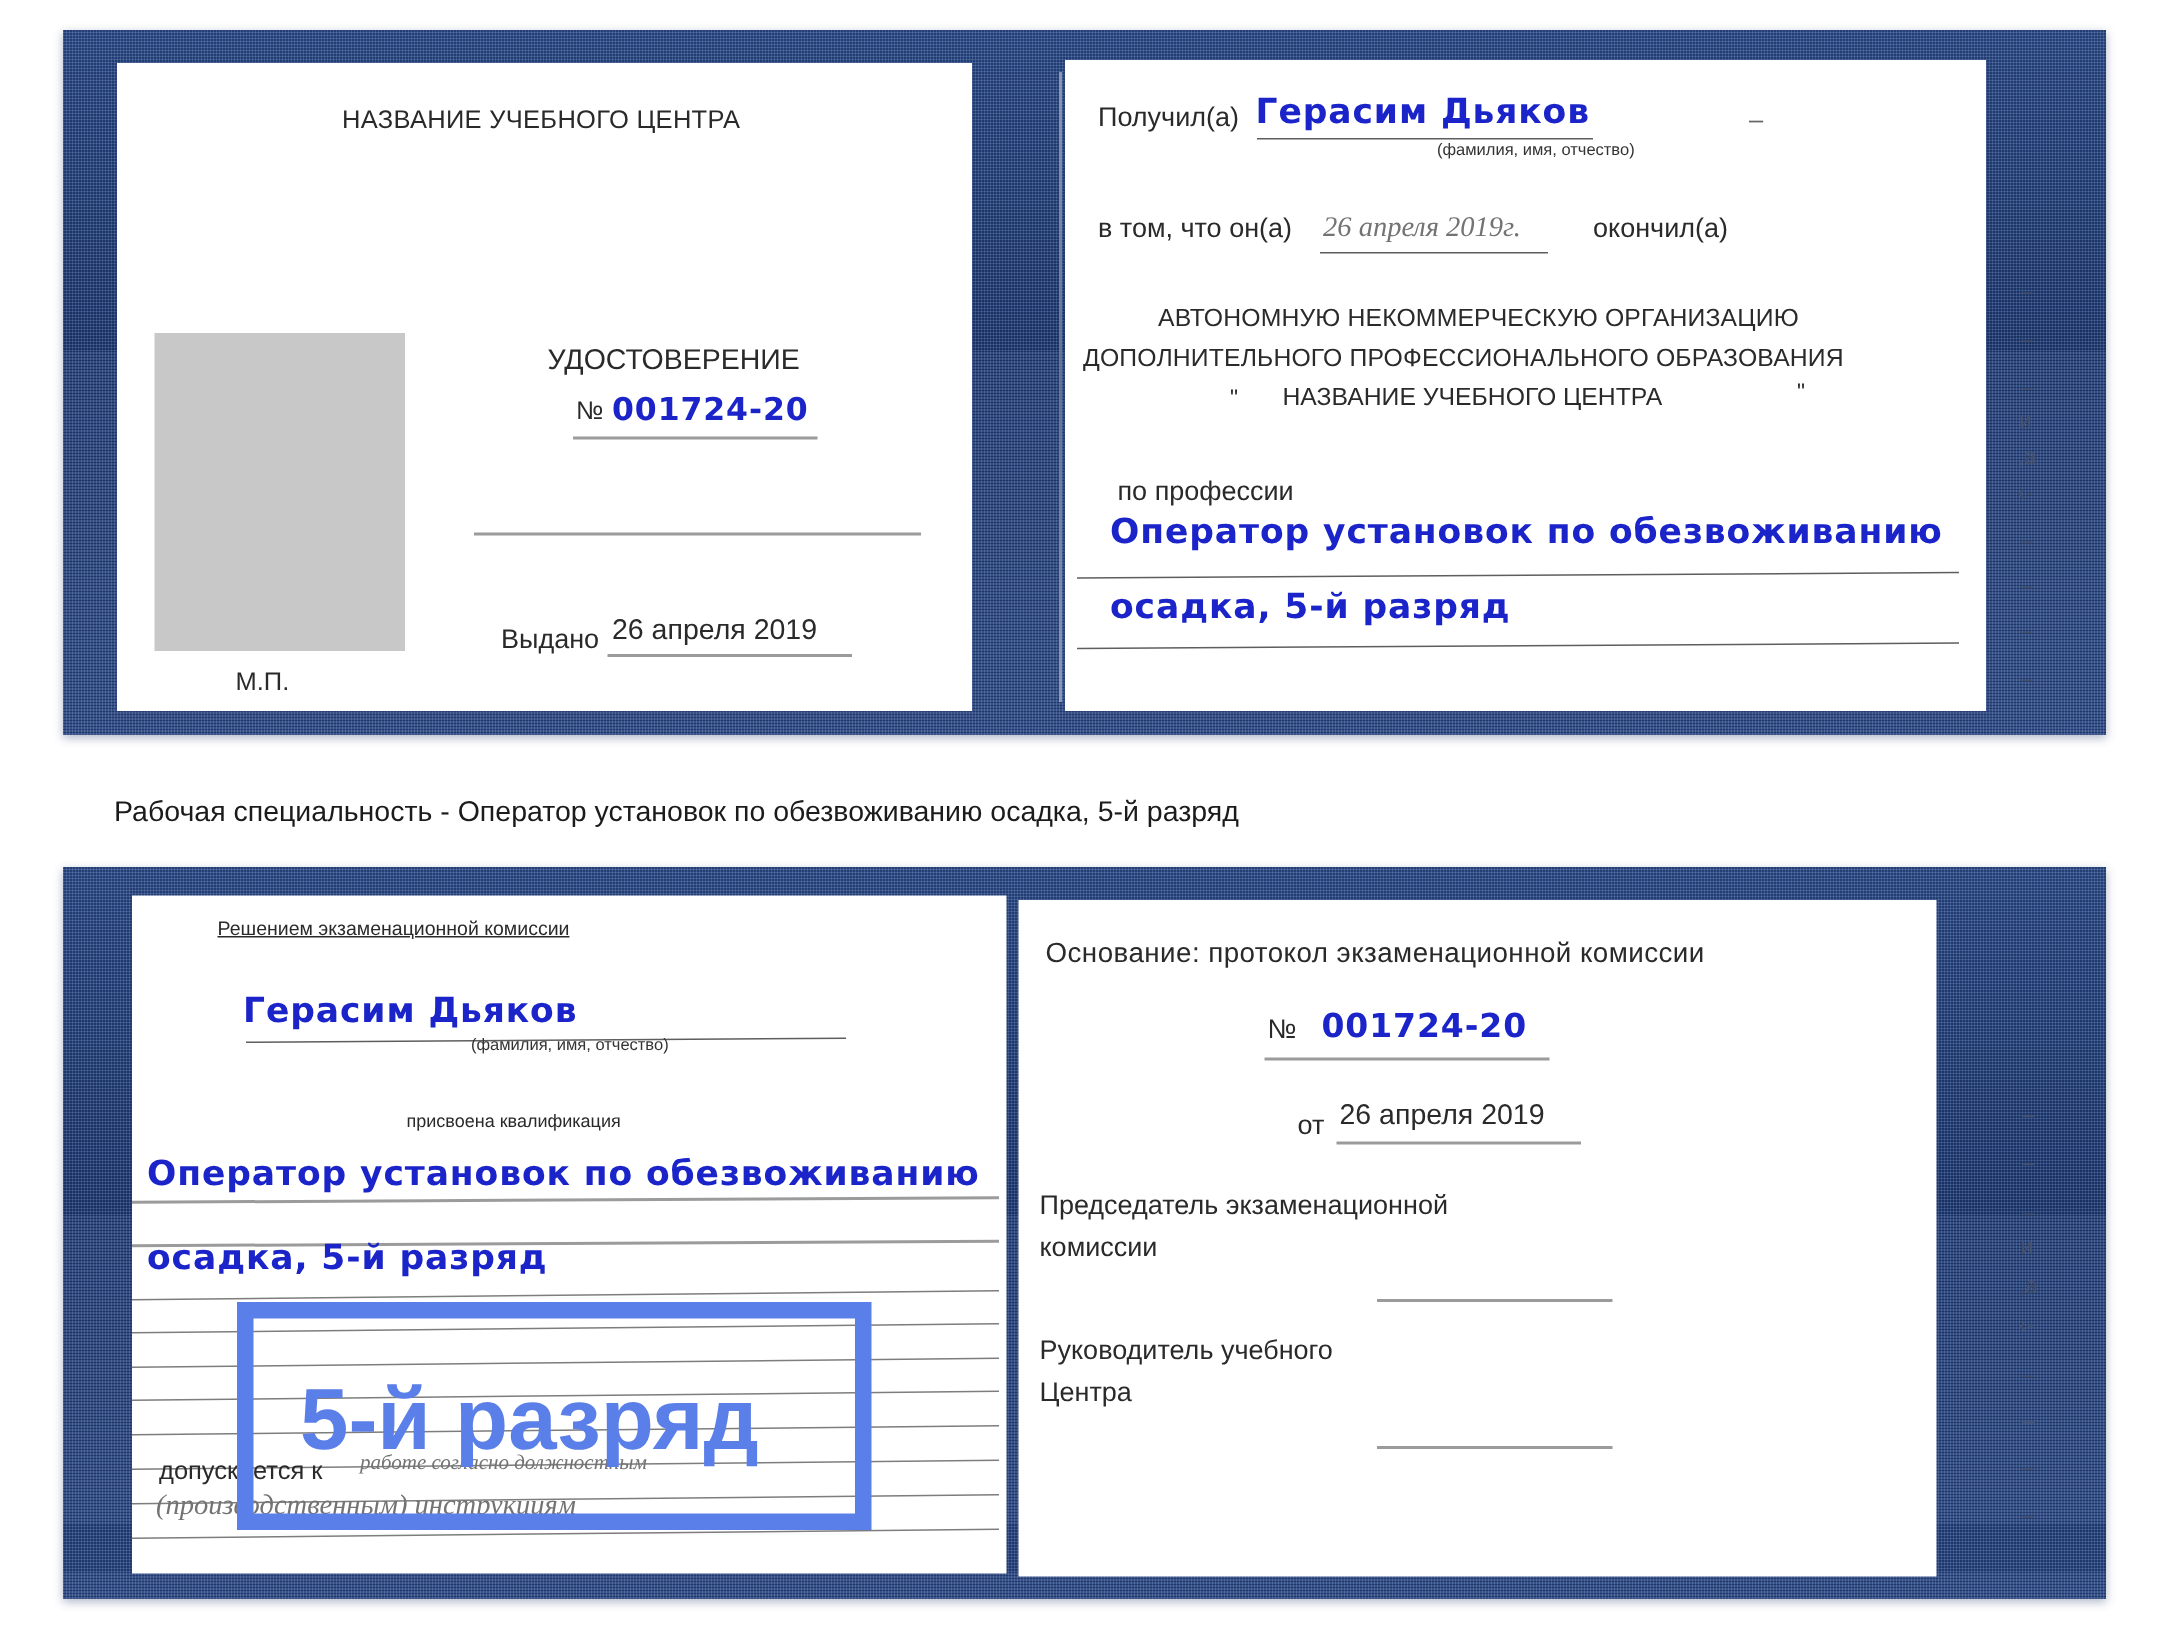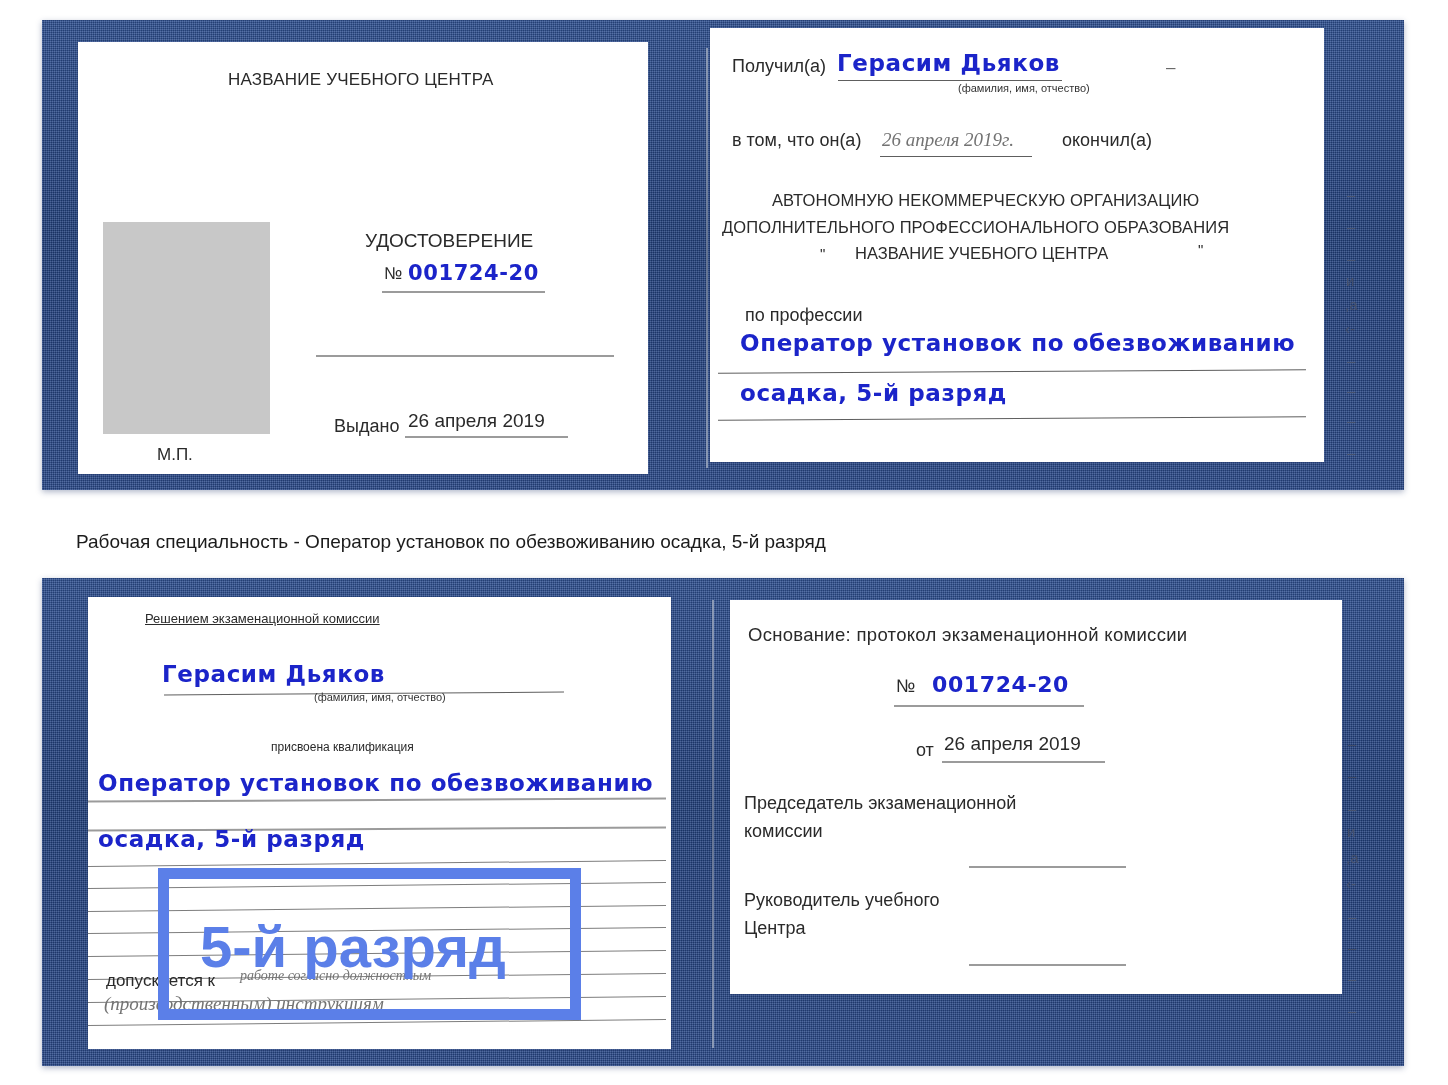--- a/index.html
+++ b/index.html
@@ -121,21 +121,21 @@
 
   <div class="t" style="left:256px;top:374px;font-size:18px;">Выдано</div>
   <div class="t" style="left:330px;top:368px;font-size:19px;">26 апреля 2019</div>
   <div class="rule" style="left:327px;top:394px;width:163px;"></div>
 
   <div class="t" style="left:79px;top:403px;font-size:17px;">М.П.</div>
 </div>
 
 <div class="gutter" style="left:706px;top:48px;height:420px;"></div>
 
-<div class="page" style="left:710px;top:28px;width:614px;height:434px;">
+<div class="page" style="left:710px;top:40px;width:614px;height:434px;">
 
   <div class="t" style="left:22px;top:28px;font-size:18px;">Получил(а)</div>
   <div class="t hand" style="left:127px;top:22px;font-size:23px;">Герасим Дьяков</div>
   <div class="rule dark" style="left:128px;top:52px;width:224px;"></div>
   <div class="t tiny" style="left:248px;top:54px;">(фамилия, имя, отчество)</div>
   <div class="t" style="left:456px;top:30px;font-size:17px;color:#666;">–</div>
 
   <div class="t" style="left:22px;top:102px;font-size:18px;">в том, что он(а)</div>
   <div class="t ital-serif" style="left:172px;top:101px;font-size:19px;">26 апреля 2019г.</div>
   <div class="rule dark" style="left:170px;top:128px;width:152px;"></div>
@@ -201,21 +201,21 @@
   <div class="rule thin" style="left:0px;top:402px;width:578px;transform:rotate(-0.6deg);"></div>
   <div class="rule thin" style="left:0px;top:425px;width:578px;transform:rotate(-0.6deg);"></div>
 
   <div class="t" style="left:18px;top:374px;font-size:17px;">допускается к</div>
   <div class="t ital-serif" style="left:152px;top:371px;font-size:14px;">работе согласно должностным</div>
   <div class="t ital-serif" style="left:16px;top:396px;font-size:19px;">(производственным) инструкциям</div>
 </div>
 
 <div class="gutter" style="left:712px;top:600px;height:448px;"></div>
 
-<div class="page" style="left:730px;top:600px;width:612px;height:394px;">
+<div class="page" style="left:679px;top:600px;width:612px;height:451px;">
 
   <div class="t" style="left:18px;top:24px;font-size:18.5px;letter-spacing:.3px;">Основание: протокол экзаменационной комиссии</div>
 
   <div class="t" style="left:166px;top:76px;font-size:18px;">№</div>
   <div class="t hand" style="left:202px;top:72px;font-size:22px;">001724-20</div>
   <div class="rule" style="left:164px;top:105px;width:190px;"></div>
 
   <div class="t" style="left:186px;top:140px;font-size:18px;">от</div>
   <div class="t" style="left:214px;top:133px;font-size:19px;">26 апреля 2019</div>
   <div class="rule" style="left:212px;top:161px;width:163px;"></div>

